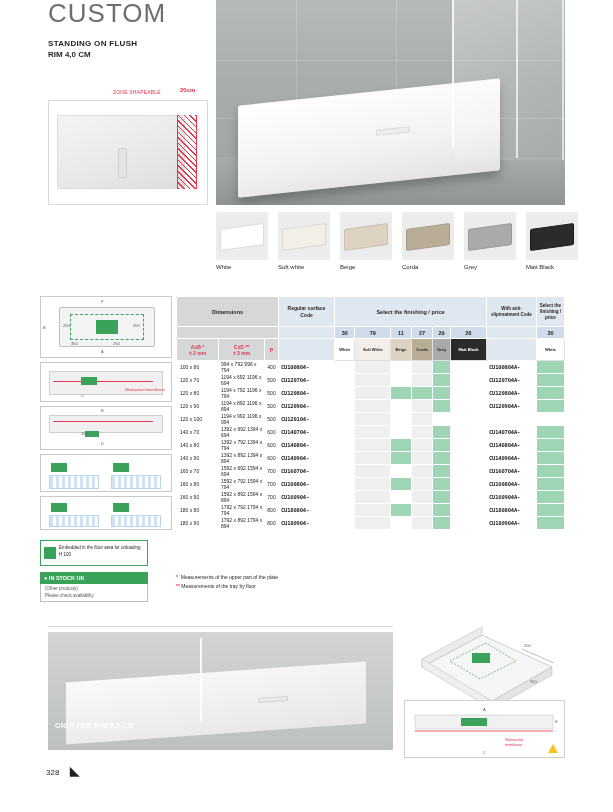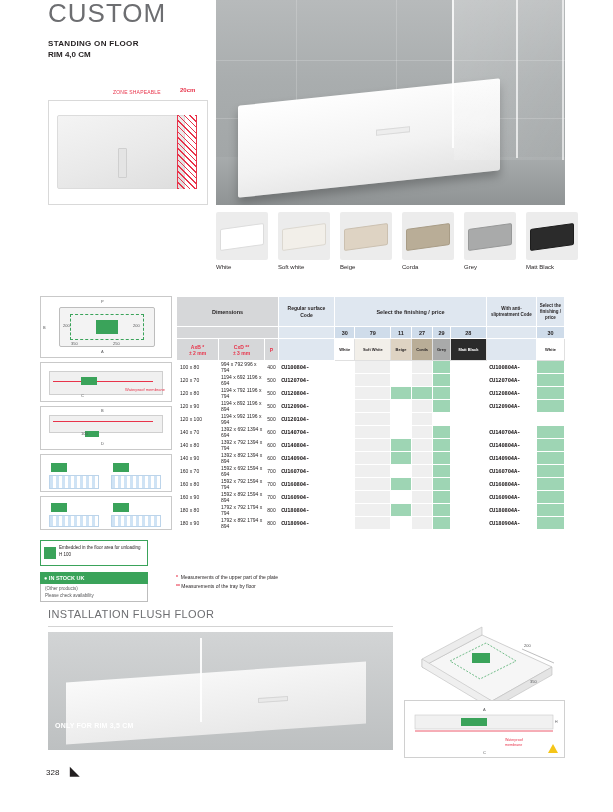--- a/index.html
+++ b/index.html
@@ -215,21 +215,21 @@
   .logo {
     position:absolute; left:70px; top:764px; font-size:12px; color:#231f20; font-weight:bold;
   }
 </style>
 </head>
 <body>
 
 <div class="page">
 
   <div class="title">CUSTOM</div>
-  <div class="subtitle">STANDING ON FLOOR</div>
+  <div class="subtitle">STANDING ON FLUSH</div>
   <div class="sub2">RIM 4,0 CM</div>
 
   <div class="sketchbox">
     <div class="sketch-tray">
       <div class="sketch-drain"></div>
     </div>
     <div class="hatch"></div>
   </div>
   <div class="zone-label">ZONE SHAPEABLE</div>
   <div class="zone-dim">20cm</div>
@@ -568,21 +568,20 @@
             <td style="border: 1px solid rgb(255, 255, 255); height: 11px; background: rgb(239, 239, 239);"></td>
             <td style="border: 1px solid rgb(255, 255, 255); height: 11px; background: rgb(158, 213, 180);"></td>
             <td style="border: 1px solid rgb(255, 255, 255); height: 11px; background: rgb(255, 255, 255);"></td>
             <td class="cellwhite code" style="border: 1px solid rgb(255, 255, 255); height: 11px; text-align: left; padding-left: 2px;">CU180904A-</td>
             <td style="border: 1px solid rgb(255, 255, 255); height: 11px; background: rgb(158, 213, 180);"></td>
           </tr>
         </tbody>
     </table>
   </div>
 
-  <div class="inst-title">INSTALLATION FLUSH FLOOR</div>
   <div class="inst-rule"></div>
   <div class="instphoto">
     <div class="bg"></div>
     <div class="tray2"></div>
     <div class="dr"></div>
     <div class="gl"></div>
   </div>
   <div class="onlyrim">ONLY FOR RIM 3,5 CM</div>
 
   <div class="iso">

